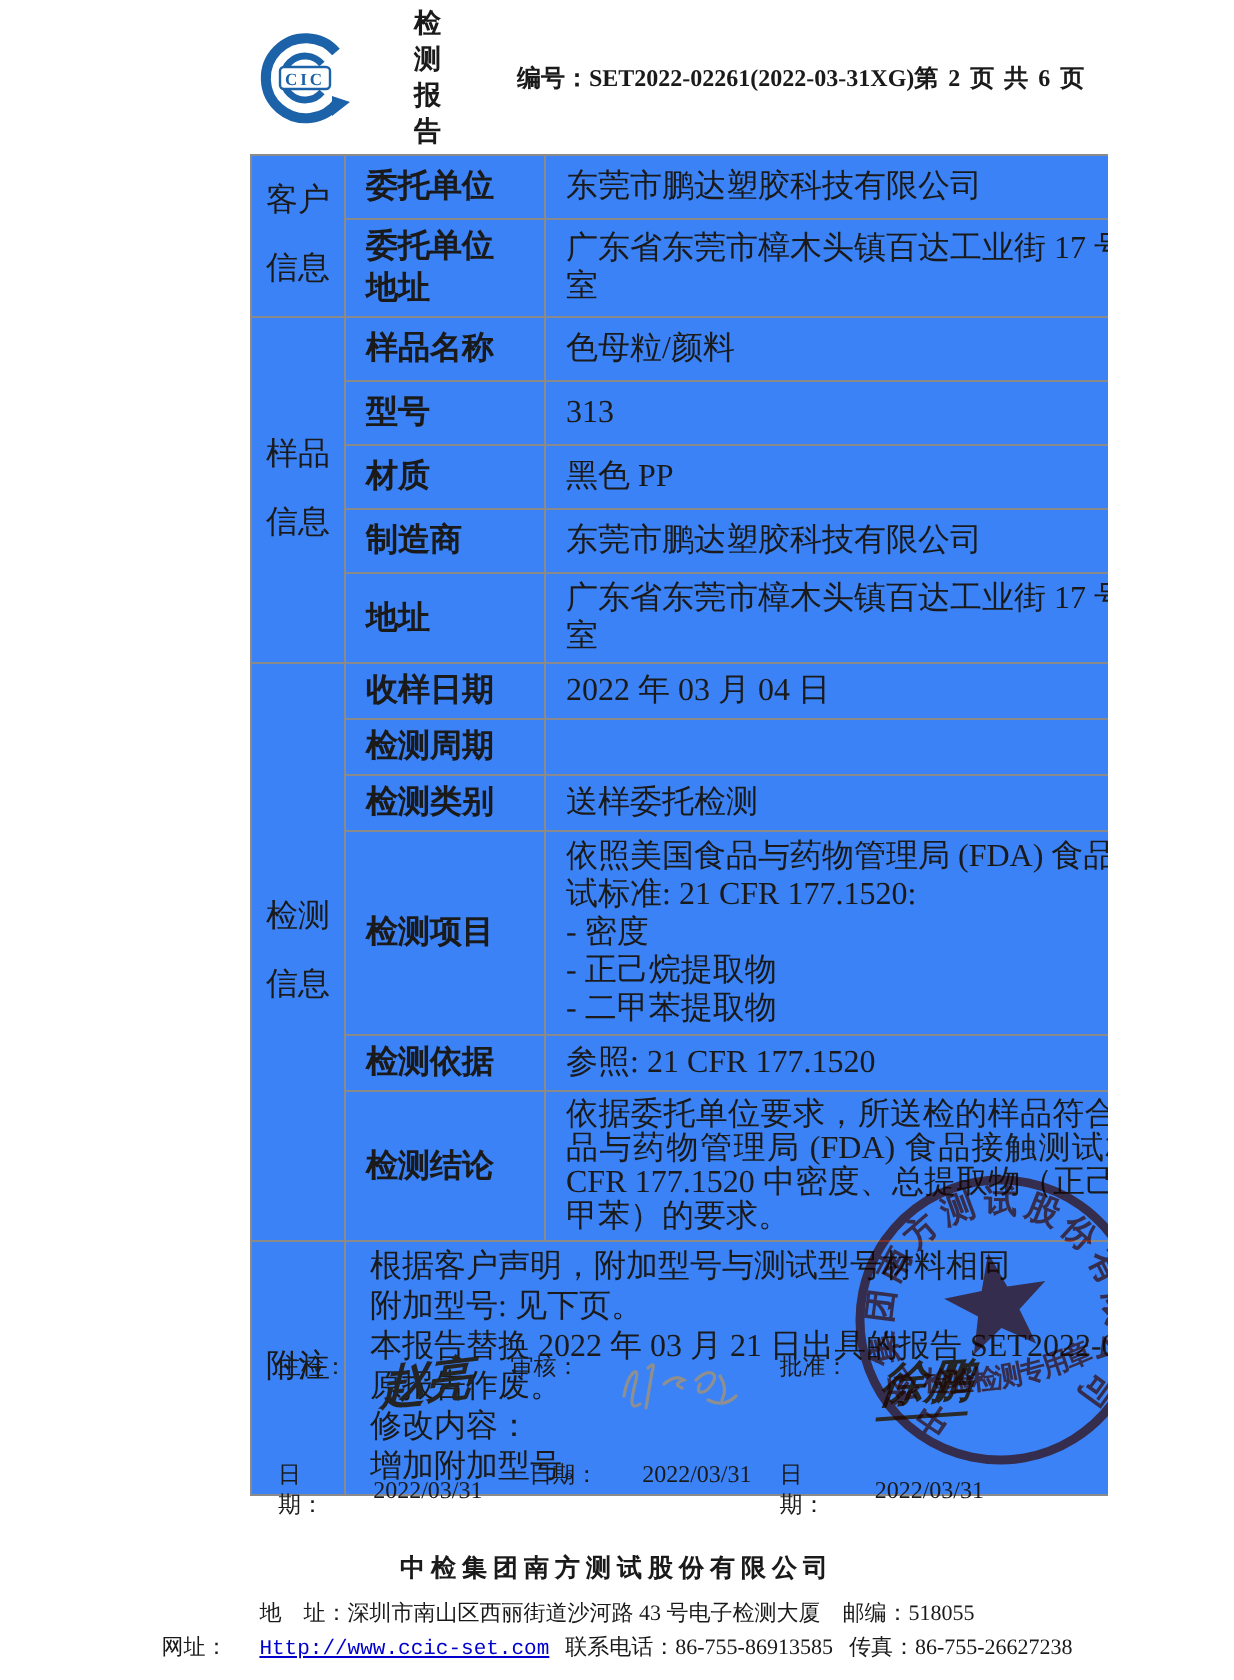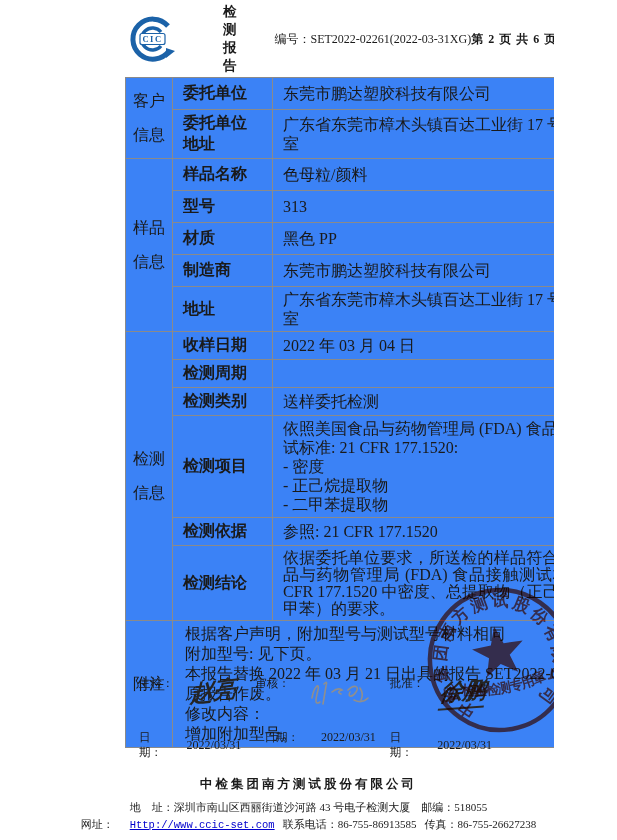--- a/index.html
+++ b/index.html
@@ -3,22 +3,22 @@
 <meta charset="utf-8">
 <style>
   html,body{margin:0;padding:0;background:#ffffff;}
   .page{
     position:relative;width:491px;height:840px;margin:0 auto;background:#fff;
     font-family:"Liberation Serif","DejaVu Serif",serif;color:#1a1a1a;overflow:hidden;
   }
   
   .header{position:absolute;top:14px;left:62px;right:62px;height:50px;display:flex;align-items:center;}
   .logo{width:54px;height:48px;flex:0 0 auto;}
-  .hdr-title{font-weight:bold;font-size:13.5px;letter-spacing:2px;margin-left:44px;}
-  .hdr-no{font-weight:normal;font-size:12px;margin-left:36px;white-space:nowrap;}
+  .hdr-title{font-weight:bold;font-size:13.5px;letter-spacing:2px;margin-left:28px;}
+  .hdr-no{font-weight:bold;font-size:12px;margin-left:36px;white-space:nowrap;}
   .hdr-page{font-weight:bold;font-size:12px;margin-left:auto;white-space:nowrap;letter-spacing:1px;}
   
   .report-table{
     position:absolute;top:77px;left:62px;width:493px;border:1px solid #8a8a8a;
     font-size:16px;box-sizing:border-box;background:#3b82f6;
   }
   .t-section{display:flex;border-top:1px solid #8a8a8a;}
   .t-section:first-child{border-top:none;}
   .t-seclabel{width:46px;flex:0 0 auto;border-right:1px solid #8a8a8a;display:flex;align-items:center;justify-content:center;text-align:center;}
   .t-seclabel span{display:inline-block;width:2em;line-height:2.1;}

